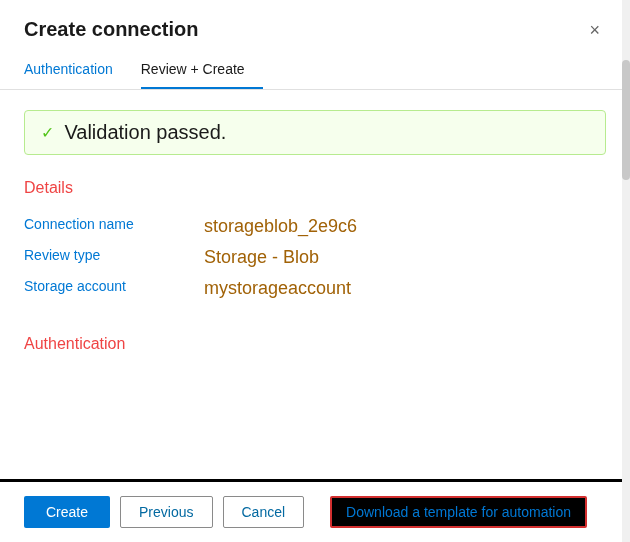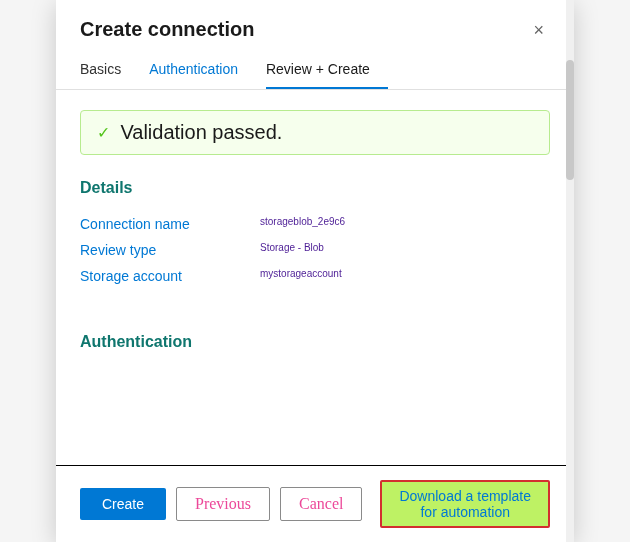--- a/index.html
+++ b/index.html
@@ -7,21 +7,21 @@
       font-family: 'Segoe UI', Arial, sans-serif;
       font-size: 14px;
       background: #f5f5f5;
       display: flex;
       justify-content: center;
       align-items: center;
       min-height: 100vh;
     }
     .dialog {
       background: #fff;
-      width: 518px;
+      width: 630px;
       min-height: 542px;
       box-shadow: 0 4px 24px rgba(0,0,0,0.18);
       position: relative;
       display: flex;
       flex-direction: column;
     }
     .dialog-header {
       display: flex;
       justify-content: space-between;
       align-items: center;
@@ -86,80 +86,80 @@
     .validation-icon {
       color: #52c41a;
       font-size: 16px;
     }
     .validation-text {
       color: #1a1a1a;
       font-size: 20px;
     }
     .section-title {
       font-size: 16px;
-      font-weight: 700;
-      color: #0f766e;
+      font-weight: 400;
+      color: #ef4444;
       margin-bottom: 14px;
     }
     .details-table {
       width: 100%;
       border-collapse: collapse;
-      margin-bottom: 44px;
+      margin-bottom: 31px;
     }
     .details-table tr td {
       padding: 5px 0;
       vertical-align: top;
     }
     .details-table tr td:first-child {
       color: #0078d4;
       width: 180px;
       font-size: 14px;
     }
     .details-table tr td:last-child {
-      color: #4c1d95;
-      font-size: 10px;
+      color: #a16207;
+      font-size: 18px;
     }
     .dialog-footer {
-      border-top: 1px solid #000000;
+      border-top: 3px solid #000000;
       padding: 14px 24px;
       display: flex;
       align-items: center;
       gap: 10px;
       background: #fff;
     }
     .btn-create {
       background: #0078d4;
       color: #fff;
       border: none;
       border-radius: 2px;
       padding: 8px 22px;
       font-size: 14px;
       cursor: pointer;
       font-family: inherit;
     }
     .btn-secondary {
       background: #fff;
-      color: #ec4899;
+      color: #0369a1;
       border: 1px solid #8a8a8a;
       border-radius: 2px;
       padding: 7px 18px;
-      font-size: 16px;
-      cursor: pointer;
-      font-family: Liberation Serif, serif;
+      font-size: 14px;
+      cursor: pointer;
+      font-family: Liberation Sans, sans-serif;
     }
     .btn-template {
-      background: #bef264;
+      background: #000000;
       color: #0078d4;
       border: 2px solid #d32f2f;
       border-radius: 2px;
       padding: 6px 14px;
       font-size: 14px;
       cursor: pointer;
       font-family: inherit;
-      margin-left: 8px;
+      margin-left: 16px;
     }
     .scrollbar-track {
       position: absolute;
       right: 0;
       top: 0;
       bottom: 0;
       width: 8px;
       background: #f0f0f0;
     }
     .scrollbar-thumb {
@@ -180,21 +180,20 @@
   <div class="scrollbar-track">
     <div class="scrollbar-thumb"></div>
   </div>
 
   <div class="dialog-header">
     <span class="dialog-title">Create connection</span>
     <span class="close-icon">×</span>
   </div>
 
   <div class="tabs">
-    <span class="tab plain">Basics</span>
     <span class="tab inactive">Authentication</span>
     <span class="tab active">Review + Create</span>
   </div>
 
   <div class="dialog-body">
 
     <div class="validation-banner">
       <span class="validation-icon">✓</span>
       <span class="validation-text">Validation passed.</span>
     </div>

